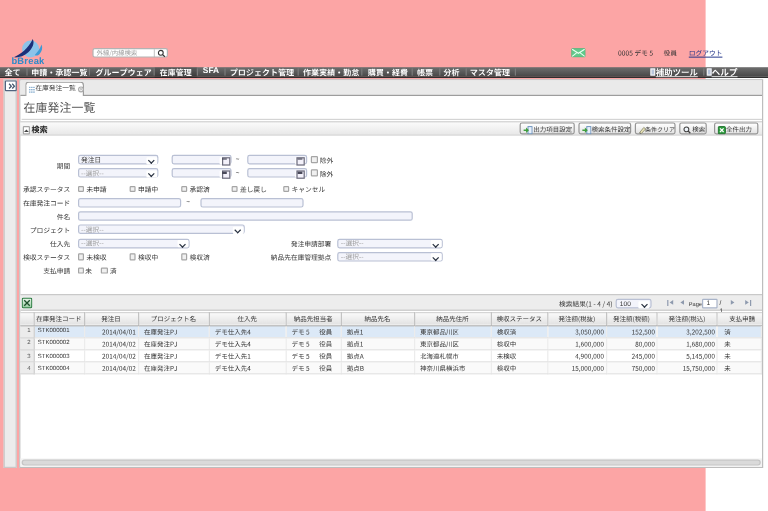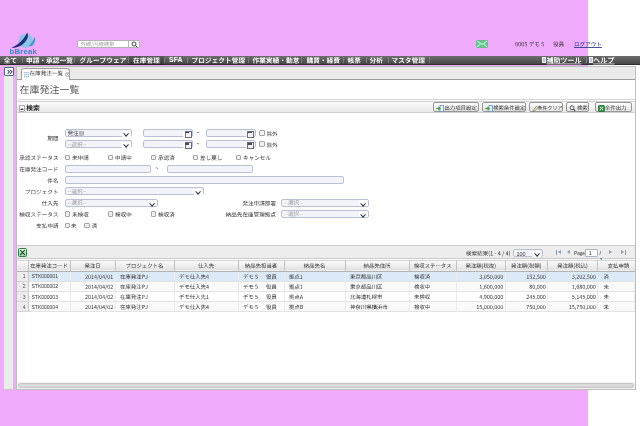--- a/index.html
+++ b/index.html
@@ -1,17 +1,17 @@
 <!DOCTYPE html>
 <html lang="ja"><head>
 <meta charset="utf-8">
 <style>
 *{margin:0;padding:0;box-sizing:border-box}
 html,body{width:640px;height:426px;background:#fff;font-family:"Liberation Sans",sans-serif;overflow:hidden}
-#page{position:relative;width:588px;height:426px;background:#f0abfc}
+#page{position:relative;width:588px;height:426px;background:#fca5a5}
 .abs{position:absolute}
 .inp{position:absolute;height:8px;background:#f3f4fb;border:1px solid #b9c0d4;border-radius:2px}
 .sel{position:absolute;height:8px;background:#f3f4fb;border:1px solid #b9c0d4;border-radius:2px}
 .dd{position:absolute;right:0.5px;top:0.5px;width:9px;height:6px;background:#fff;border-radius:1px}
 .dd:after{content:"";position:absolute;left:2.8px;top:1.5px;width:2.6px;height:2.6px;border-left:1px solid #2a3342;border-bottom:1px solid #2a3342;transform:rotate(-45deg);transform-origin:center}
 .cal{position:absolute;right:0.5px;top:0.5px;width:8.5px;height:6px;background:#fff;border-radius:1px}
 .cal:before{content:"";position:absolute;left:1.8px;top:0.7px;width:4.8px;height:4.8px;border:0.9px solid #6b6b7b;background:#f3f1fa}
 .cal:after{content:"";position:absolute;left:2.2px;top:1.1px;width:4px;height:1.7px;background:#4a4a5a}
 .cb{position:absolute;width:5.7px;height:5.7px;background:#f0f0f0;border:1px solid #a5a5a5;border-radius:1px}
 .btn{position:absolute;height:10px;background:linear-gradient(#ffffff,#e3e3e3);border:1px solid #969696;border-radius:2px}

